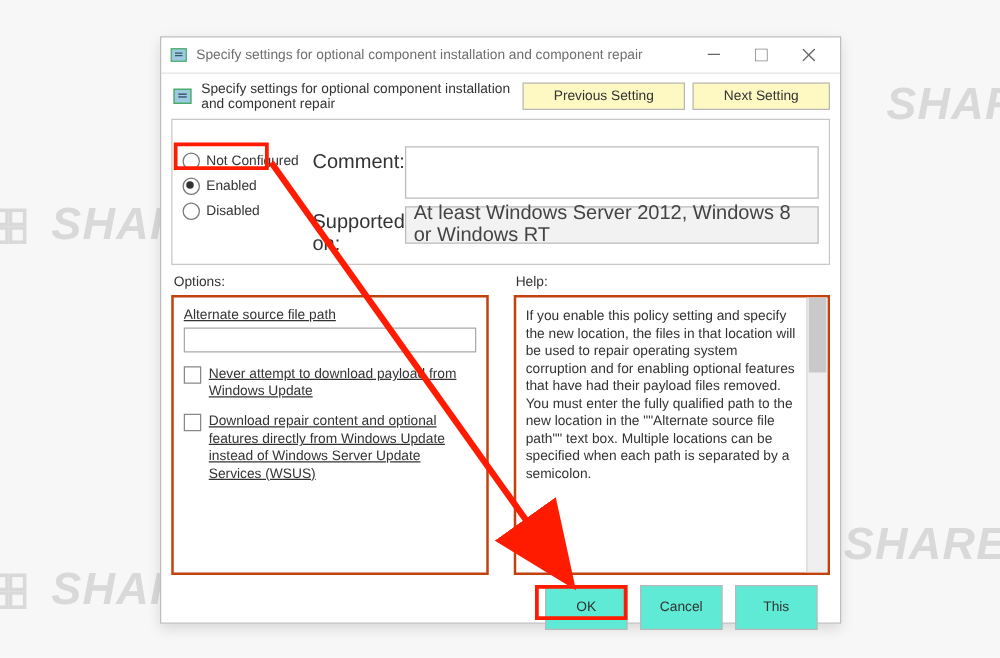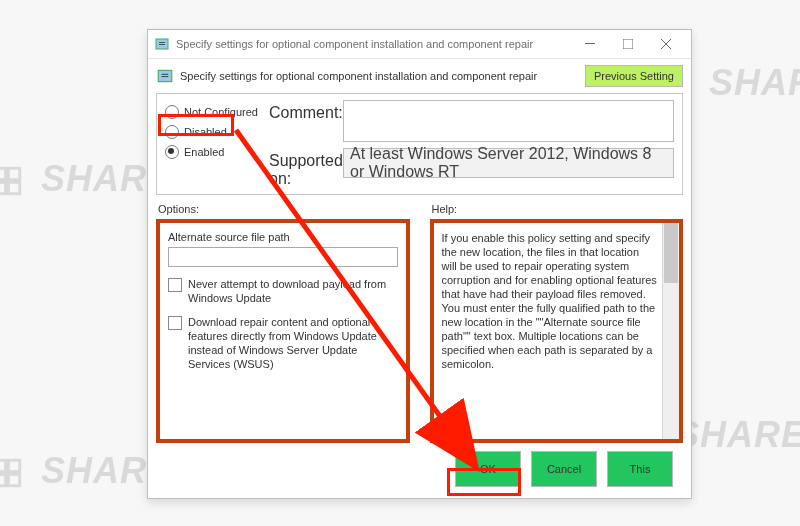--- a/index.html
+++ b/index.html
@@ -1,57 +1,57 @@
 <!DOCTYPE html>
 <html><head>
 <meta charset="utf-8">
 <style>
   html,body{margin:0;padding:0;width:800px;height:526px;background:#f7f7f7;font-family:"Segoe UI",Tahoma,sans-serif;font-size:12px;color:#333;overflow:hidden;}
-  .outer{position:absolute;left:147px;top:29px;width:543px;height:468px;background:#fff;border:1px solid #bdbdbd;box-shadow:0 4px 10px rgba(0,0,0,0.12);}
+  .outer{position:absolute;left:128px;top:29px;width:543px;height:468px;background:#fff;border:1px solid #bdbdbd;box-shadow:0 4px 10px rgba(0,0,0,0.12);}
   
   .titlebar{height:28px;display:flex;align-items:center;padding:0 6px;border-bottom:1px solid #e3e3e3;}
   .title-icon{width:16px;height:16px;margin-right:6px;flex:none;}
   .title-text{flex:1;font-size:11px;color:#6e6e6e;white-space:nowrap;overflow:hidden;text-overflow:ellipsis;}
   .win-btn{width:38px;height:28px;display:flex;align-items:center;justify-content:center;color:#666;}
   
   .body{padding:6px 8px 0 8px;}
   
   .hdr-row{display:flex;align-items:center;margin-bottom:6px;}
   .hdr-icon{width:18px;height:18px;margin-right:6px;}
   .hdr-title{flex:1;font-size:11px;color:#333;}
-  .nav-btn{background:#bef264;border:1px solid #b8b8b8;height:22px;padding:0 8px;font-size:11px;color:#333;margin-left:6px;cursor:pointer;}
+  .nav-btn{background:#fef9c3;border:1px solid #b8b8b8;height:22px;padding:0 24px;font-size:11px;color:#333;margin-left:6px;cursor:pointer;}
   
   .gp-box{border:1px solid #c8c8c8;background:#fff;padding:6px 8px 6px 8px;margin-bottom:6px;}
-  .upper{display:flex;min-height:88px;}
+  .upper{display:flex;min-height:88px;margin-top:15px;}
   .radios{width:104px;padding-top:2px;}
   .radio-row{display:flex;align-items:center;height:20px;font-size:11px;color:#333;}
   .radio{width:12px;height:12px;border:1px solid #777;border-radius:50%;margin-right:5px;background:#fff;position:relative;}
   .radio.selected:after{content:"";position:absolute;left:2px;top:2px;width:6px;height:6px;border-radius:50%;background:#333;}
   .cs-col{flex:1;display:grid;grid-template-columns:74px 1fr;row-gap:6px;align-items:start;}
   .cs-label{font-size:16px;color:#333;padding-top:4px;}
   .comment-box{height:40px;background:#fff;border:1px solid #bcbcbc;}
   .support-box{height:28px;background:#f2f2f2;border:1px solid #bcbcbc;display:flex;align-items:center;padding:0 6px;font-size:16px;color:#444;}
   
   .split{display:flex;gap:20px;}
   .pane{flex:1;display:flex;flex-direction:column;}
   .pane-label{font-size:11px;color:#333;margin:2px 0 4px 2px;}
-  .pane-box{flex:1;background:#fff;border:4px solid #c2410c;position:relative;overflow:hidden;}
+  .pane-box{flex:1;background:#fff;border:2px solid #c2410c;position:relative;overflow:hidden;text-decoration:underline;}
   .options-inner{padding:8px 8px;font-size:11px;}
   .opt-title{margin-bottom:4px;}
   .opt-input{width:100%;height:20px;border:1px solid #a9a9a9;background:#fff;box-sizing:border-box;margin-bottom:10px;}
   .chk-row{display:flex;align-items:flex-start;margin-bottom:10px;}
   .chk{width:12px;height:12px;border:1px solid #888;background:#fff;margin-right:6px;margin-top:1px;flex:none;}
   .chk-label{font-size:11px;line-height:14px;}
   .help-scroll{position:absolute;right:0;top:0;bottom:0;width:16px;background:#efefef;border-left:1px solid #d7d7d7;}
   .help-thumb{position:absolute;right:1px;top:0;width:14px;height:60px;background:#c9c9c9;}
   .help-inner{position:absolute;left:0;right:16px;top:0;bottom:0;padding:8px 6px 8px 8px;font-size:11px;line-height:14px;color:#333;overflow:hidden;}
   .help-inner p{margin:0 0 10px 0;}
   
   .footer{display:flex;justify-content:flex-end;gap:10px;padding:8px 10px 0 0;}
-  .btn{background:#22c55e;border:1px solid #b8b8b8;height:36px;width:66px;font-size:11px;color:#333;cursor:pointer;}
+  .btn{background:#5eead4;border:1px solid #b8b8b8;height:36px;width:66px;font-size:11px;color:#333;cursor:pointer;}
   
   .hl{position:absolute;border:3px solid #ff1b00;box-sizing:border-box;pointer-events:none;}
   .arrow{position:absolute;left:0;top:0;pointer-events:none;}
   
   .wm{position:absolute;color:#d9d9d9;font-size:36px;font-style:italic;font-weight:600;letter-spacing:1px;pointer-events:none;white-space:nowrap;}
   .wm svg{vertical-align:middle;margin-right:6px;}
 </style>
 </head>
 <body>
 
@@ -113,36 +113,37 @@
     <div class="hdr-row">
       <span class="hdr-icon">
         <svg width="18" height="18" viewBox="0 0 16 16">
             <rect x="2" y="3" width="12" height="10" fill="#9ecae1" stroke="#4a6"></rect>
             <rect x="5" y="6" width="6" height="1" fill="#356"></rect>
             <rect x="5" y="8" width="6" height="1" fill="#356"></rect>
           </svg>
       </span>
       <span class="hdr-title">Specify settings for optional component installation and component repair</span>
       <button class="nav-btn">Previous Setting</button>
+      <button class="nav-btn">Next Setting</button>
     </div>
 
     <div class="gp-box">
       <div class="upper">
         <div class="radios">
           <div class="radio-row">
             <span class="radio"></span>
             <span>Not Configured</span>
           </div>
           <div class="radio-row">
+            <span class="radio selected"></span>
+            <span>Enabled</span>
+          </div>
+          <div class="radio-row">
             <span class="radio"></span>
             <span>Disabled</span>
-          </div>
-          <div class="radio-row">
-            <span class="radio selected"></span>
-            <span>Enabled</span>
           </div>
         </div>
         <div class="cs-col">
           <div class="cs-label">Comment:</div>
           <div class="comment-box"></div>
           <div class="cs-label">Supported on:</div>
           <div class="support-box">
             <span>At least Windows Server 2012, Windows 8 or Windows RT</span>
           </div>
         </div>

